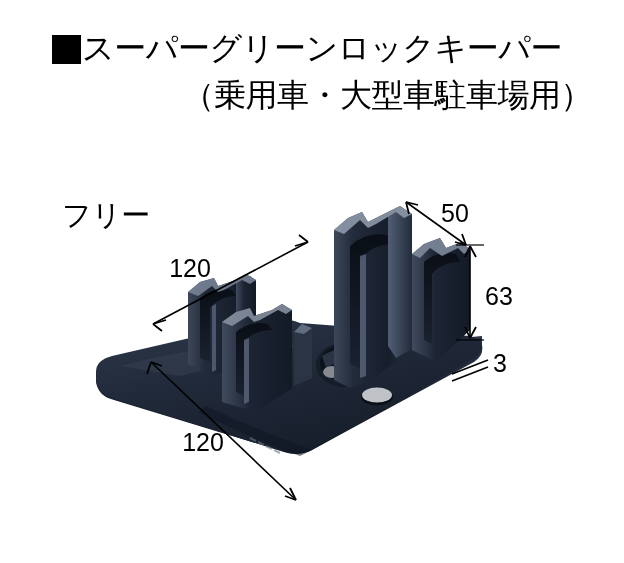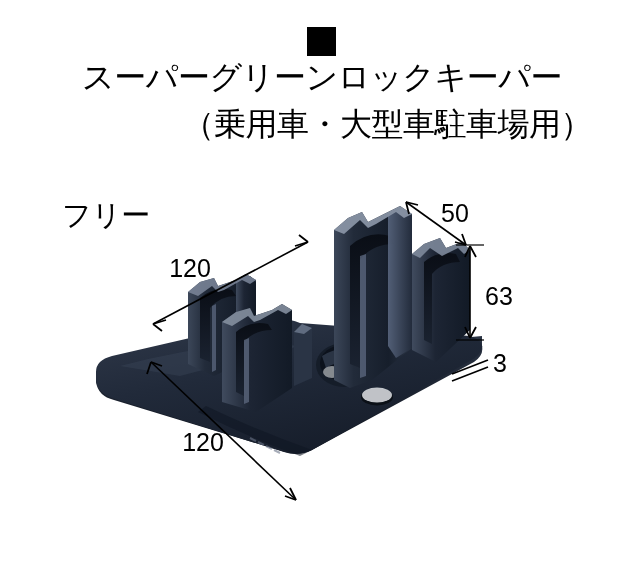--- a/index.html
+++ b/index.html
@@ -30,21 +30,20 @@
     line-height: 45px;
     letter-spacing: -0.5px;
     white-space: nowrap;
     color: #000;
     font-weight: 400;
   }
   .title-line-1 {
     display: flex;
     align-items: center;
     gap: 0px;
-    flex-direction: column;
   }
   .bullet-square {
     display: inline-block;
     width: 29px;
     height: 29px;
     background: #000000;
     flex: 0 0 auto;
     margin-right: 1px;
     position: relative;
     top: 1px;

